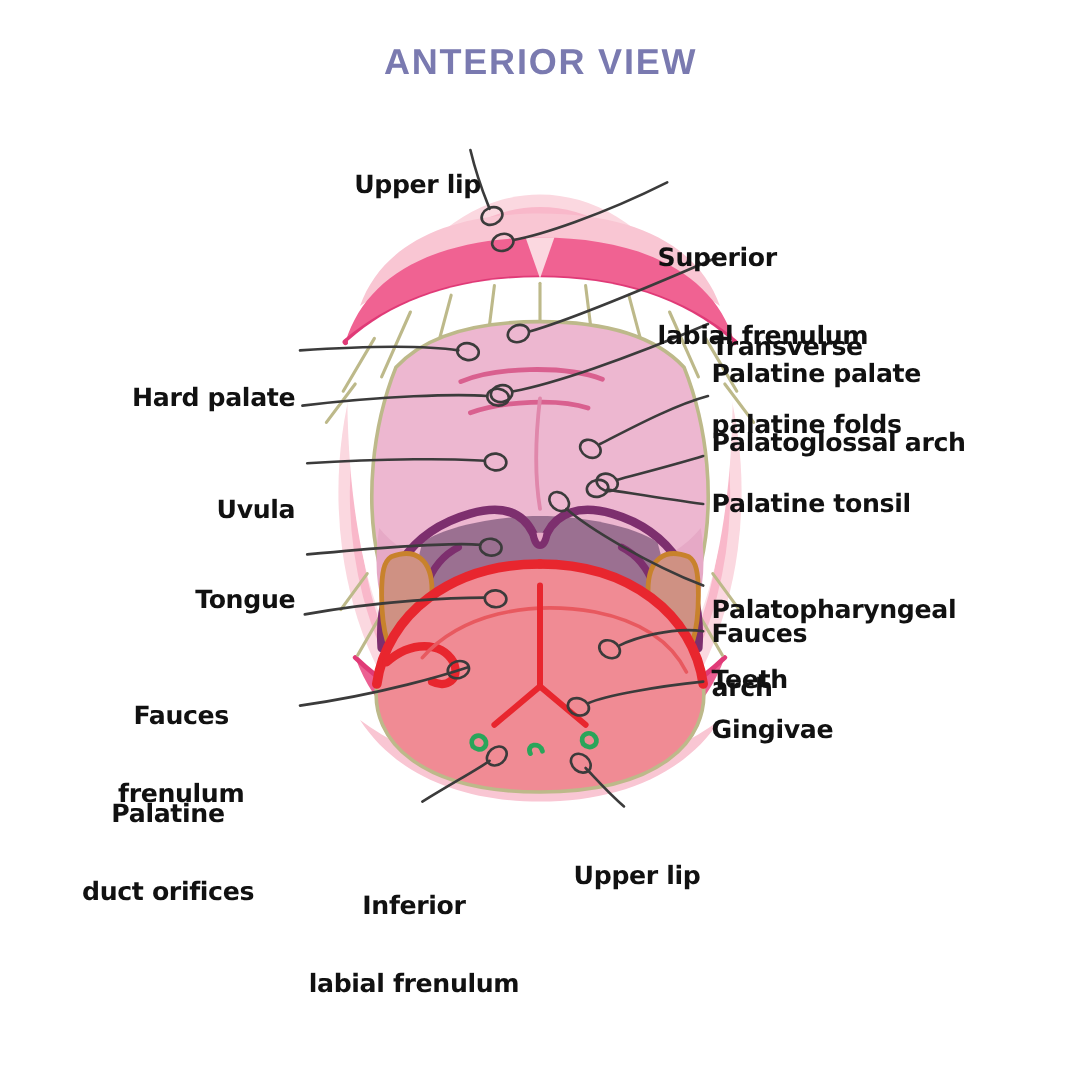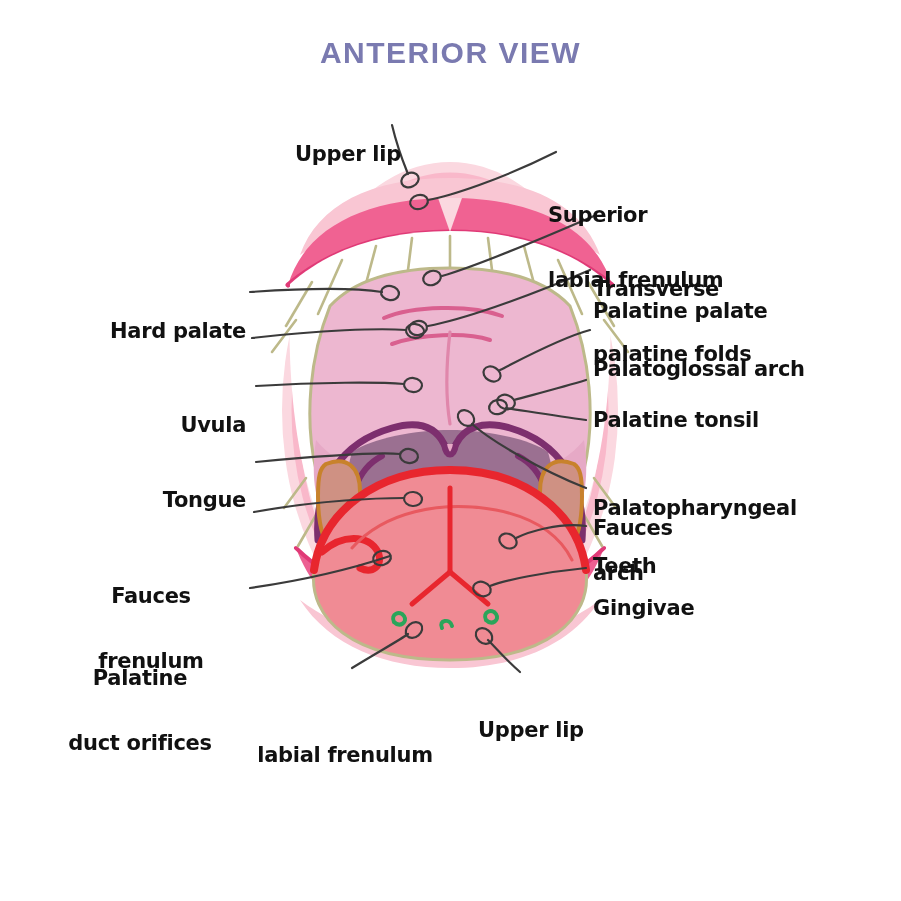--- a/index.html
+++ b/index.html
@@ -232,18 +232,19 @@
   <div class="lbl r" style="left:593px;top:512px;">Teeth</div>
 
   <div class="lbl r" style="left:593px;top:554px;">Gingivae</div>
 
   <div class="lbl c" style="left:34px;top:580px;width:212px;">
     <div>Palatine</div>
     <div>duct orifices</div>
   </div>
 
   <div class="lbl c" style="left:240px;top:657px;width:210px;">
+    <div>Inferior</div>
     <div>labial frenulum</div>
   </div>
 
   <div class="lbl c" style="left:478px;top:676px;width:200px;text-align:left;">Upper lip</div>
 
 </div>
 
 </body></html>

